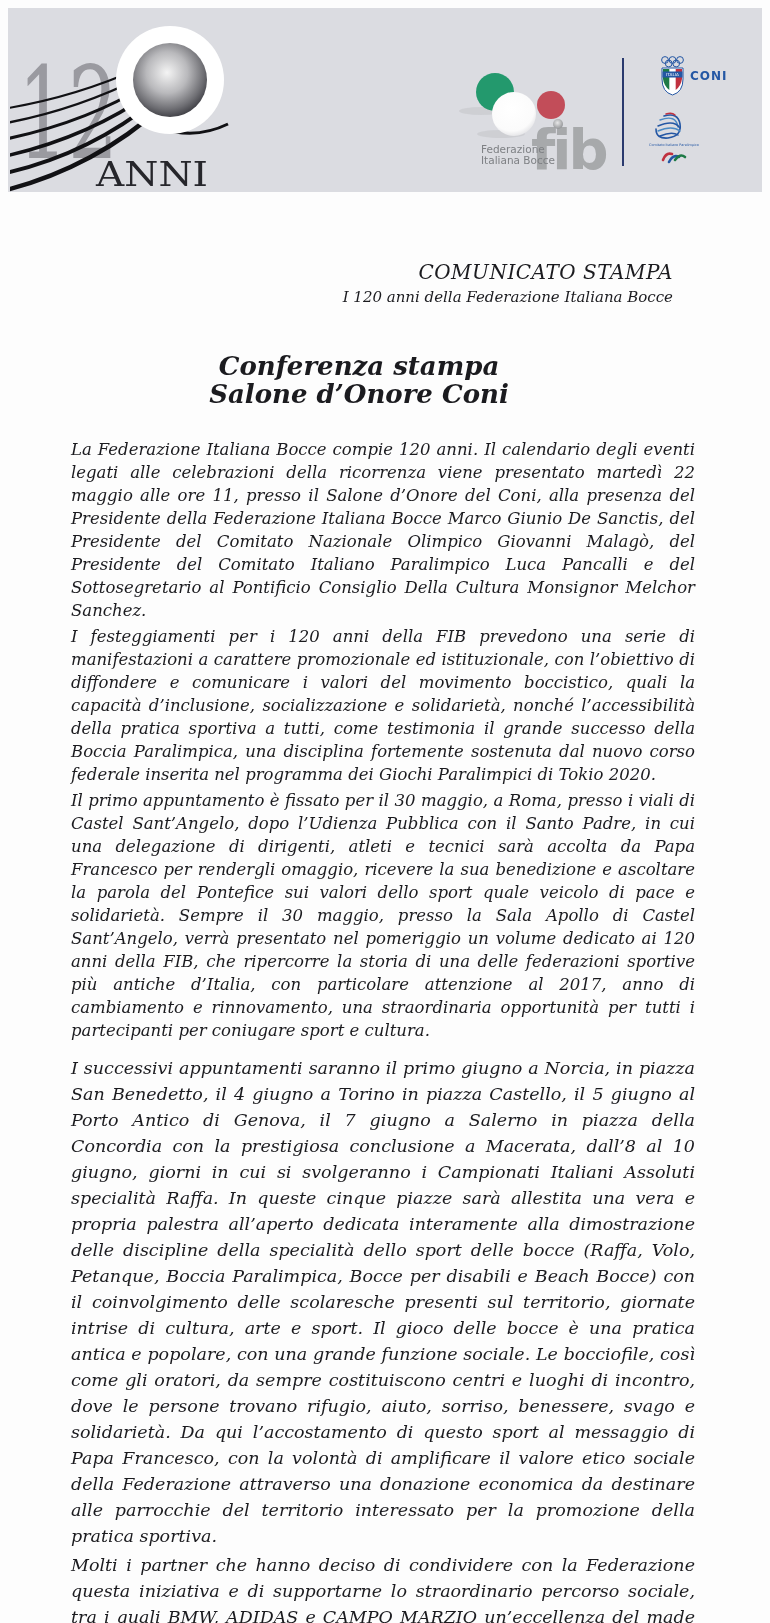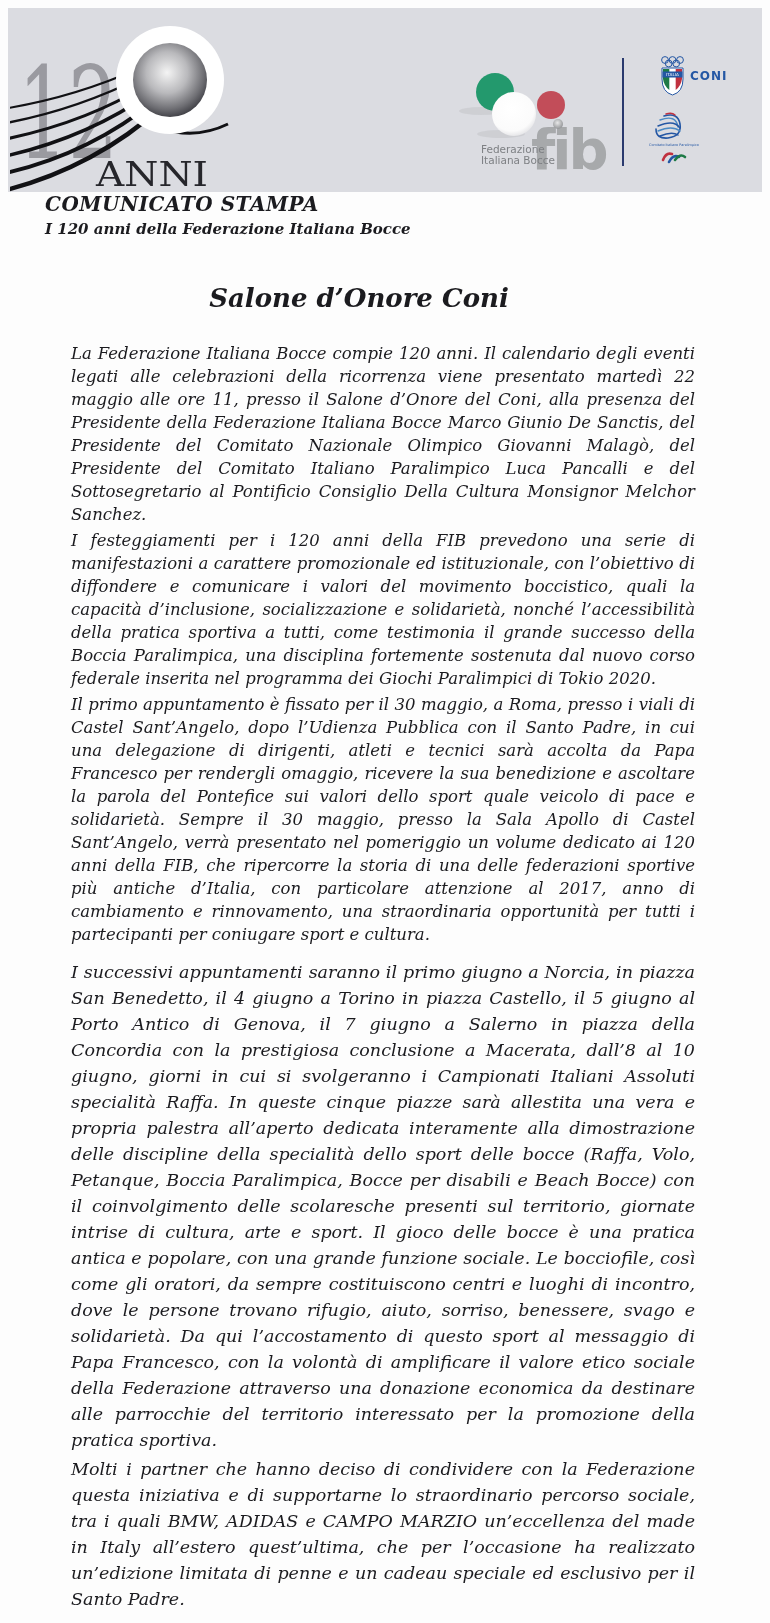--- a/index.html
+++ b/index.html
@@ -29,22 +29,23 @@
   .logo-cip  { position: absolute; left: 634px; top: 100px; }
 
   
   .content {
     position: absolute;
     left: 71px; top: 192px;
     width: 628px;
   }
   .title-block {
     position: relative; left: -26px;
-    text-align: left;
-    font-style: italic; font-weight: bold;
+    text-align: right;
+    margin-top: 68px;
+    font-style: italic; font-weight: normal;
   }
   .title-line1 { font-size: 20px; line-height: 24px; letter-spacing: .5px; }
   .title-line2 { font-size: 15px; line-height: 26px; }
   .event-block {
     position: relative; left: -26px;
     text-align: center;
     margin-top: 42px;
     font-style: italic; font-weight: bold;
     font-size: 26px; line-height: 28px;
   }
@@ -162,20 +163,21 @@
 </div>
 
 <div class="content">
 
   <div class="title-block">
     <div class="title-line1">COMUNICATO STAMPA</div>
     <div class="title-line2">I 120 anni della Federazione Italiana Bocce</div>
   </div>
 
   <div class="event-block">
+    <div>Conferenza stampa</div>
     <div>Salone d’Onore Coni</div>
   </div>
 
   <div class="body-block">
     <p class="body-par">La Federazione Italiana Bocce compie 120 anni. Il calendario degli eventi legati alle celebrazioni della ricorrenza viene presentato martedì 22 maggio alle ore 11, presso il Salone d’Onore del Coni, alla presenza del Presidente della Federazione Italiana Bocce Marco Giunio De Sanctis, del Presidente del Comitato Nazionale Olimpico Giovanni Malagò, del Presidente del Comitato Italiano Paralimpico Luca Pancalli e del Sottosegretario al Pontificio Consiglio Della Cultura Monsignor Melchor Sanchez.</p>
     <p class="body-par">I festeggiamenti per i 120 anni della FIB prevedono una serie di manifestazioni a carattere promozionale ed istituzionale, con l’obiettivo di diffondere e comunicare i valori del movimento boccistico, quali la capacità d’inclusione, socializzazione e solidarietà, nonché l’accessibilità della pratica sportiva a tutti, come testimonia il grande successo della Boccia Paralimpica, una disciplina fortemente sostenuta dal nuovo corso federale inserita nel programma dei Giochi Paralimpici di Tokio 2020.</p>
     <p class="body-par">Il primo appuntamento è fissato per il 30 maggio, a Roma, presso i viali di Castel Sant’Angelo, dopo l’Udienza Pubblica con il Santo Padre, in cui una delegazione di dirigenti, atleti e tecnici sarà accolta da Papa Francesco per rendergli omaggio, ricevere la sua benedizione e ascoltare la parola del Pontefice sui valori dello sport quale veicolo di pace e solidarietà. Sempre il 30 maggio, presso la Sala Apollo di Castel Sant’Angelo, verrà presentato nel pomeriggio un volume dedicato ai 120 anni della FIB, che ripercorre la storia di una delle federazioni sportive più antiche d’Italia, con particolare attenzione al 2017, anno di cambiamento e rinnovamento, una straordinaria opportunità per tutti i partecipanti per coniugare sport e cultura.</p>
     <p class="body-par big gap-top">I successivi appuntamenti saranno il primo giugno a Norcia, in piazza San Benedetto, il 4 giugno a Torino in piazza Castello, il 5 giugno al Porto Antico di Genova, il 7 giugno a Salerno in piazza della Concordia con la prestigiosa conclusione a Macerata, dall’8 al 10 giugno, giorni in cui si svolgeranno i Campionati Italiani Assoluti specialità Raffa. In queste cinque piazze sarà allestita una vera e propria palestra all’aperto dedicata interamente alla dimostrazione delle discipline della specialità dello sport delle bocce (Raffa, Volo, Petanque, Boccia Paralimpica, Bocce per disabili e Beach Bocce) con il coinvolgimento delle scolaresche presenti sul territorio, giornate intrise di cultura, arte e sport. Il gioco delle bocce è una pratica antica e popolare, con una grande funzione sociale. Le bocciofile, così come gli oratori, da sempre costituiscono centri e luoghi di incontro, dove le persone trovano rifugio, aiuto, sorriso, benessere, svago e solidarietà. Da qui l’accostamento di questo sport al messaggio di Papa Francesco, con la volontà di amplificare il valore etico sociale della Federazione attraverso una donazione economica da destinare alle parrocchie del territorio interessato per la promozione della pratica sportiva.</p>
     <p class="body-par big">Molti i partner che hanno deciso di condividere con la Federazione questa iniziativa e di supportarne lo straordinario percorso sociale, tra i quali BMW, ADIDAS e CAMPO MARZIO un’eccellenza del made in Italy all’estero quest’ultima, che per l’occasione ha realizzato un’edizione limitata di penne e un cadeau speciale ed esclusivo per il Santo Padre.</p>
 

